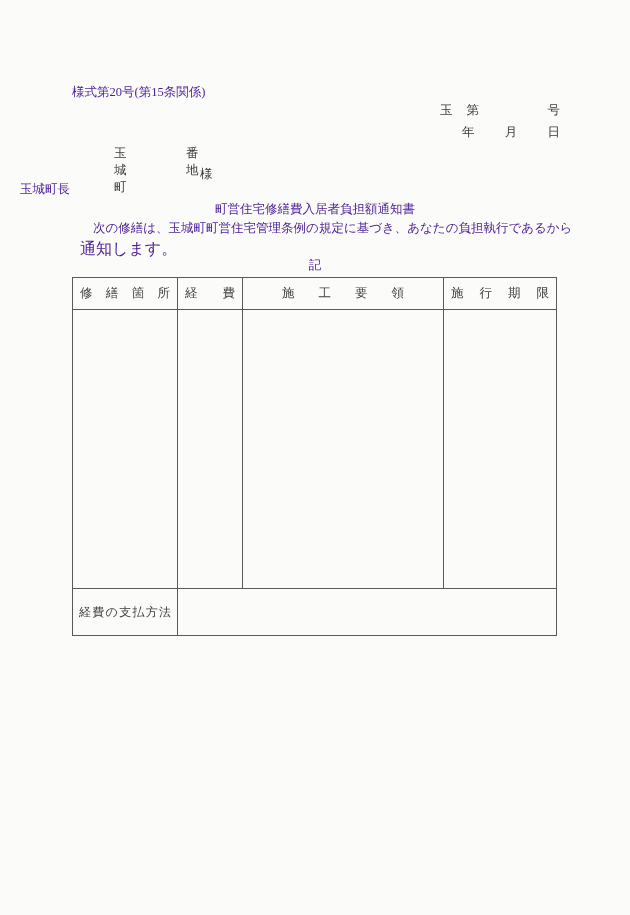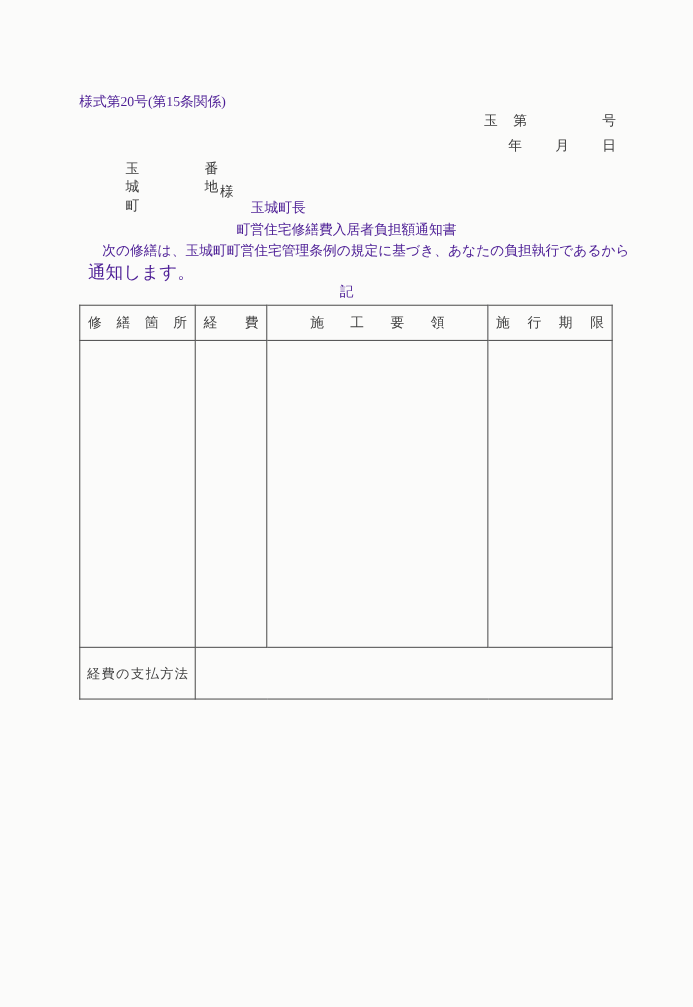--- a/index.html
+++ b/index.html
@@ -72,22 +72,23 @@
   }
   .addr-town { position: absolute; left: 0; top: 0; margin-left: 20px; }
   .addr-banchi { position: absolute; left: 92px; top: 0; }
   .addr-sama { position: absolute; left: 106px; top: 21px; }
 
   
   .issuer {
     left: 0;
     top: 183px;
     width: 506px;
-    text-align: center;
-    font-size: 12.5px;
+    text-align: left;
+    font-size: 12.5px;
+    padding-left: 20px;
   }
   .doc-title {
     left: 0;
     top: 203px;
     width: 630px;
     text-align: center;
     font-size: 12.5px;
   }
 
   

